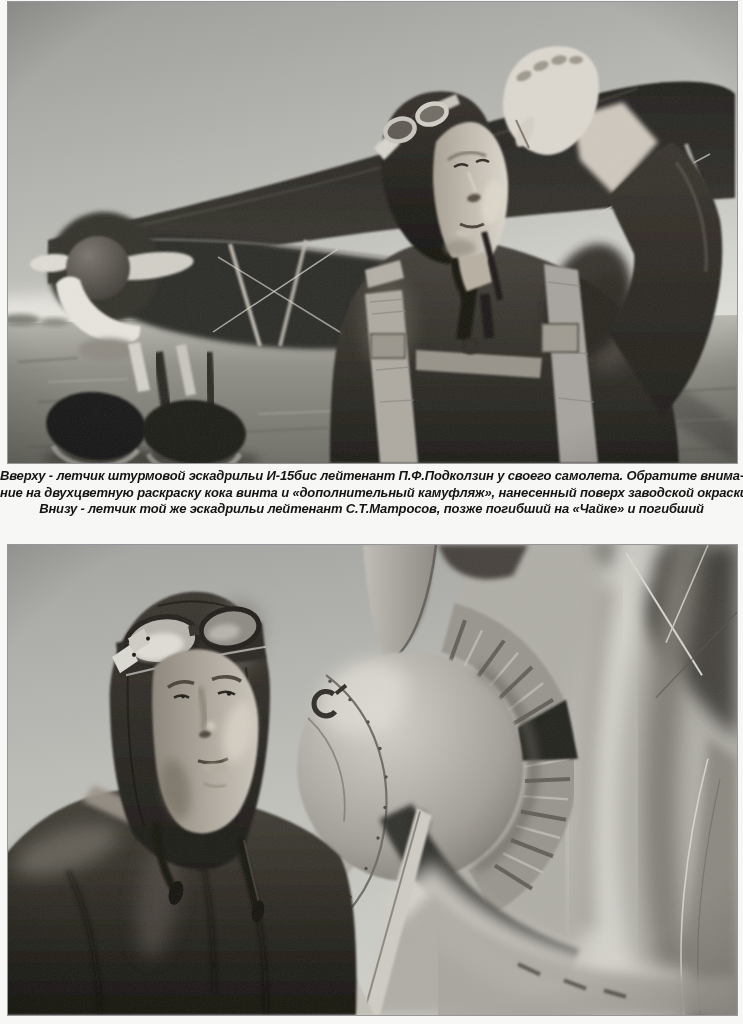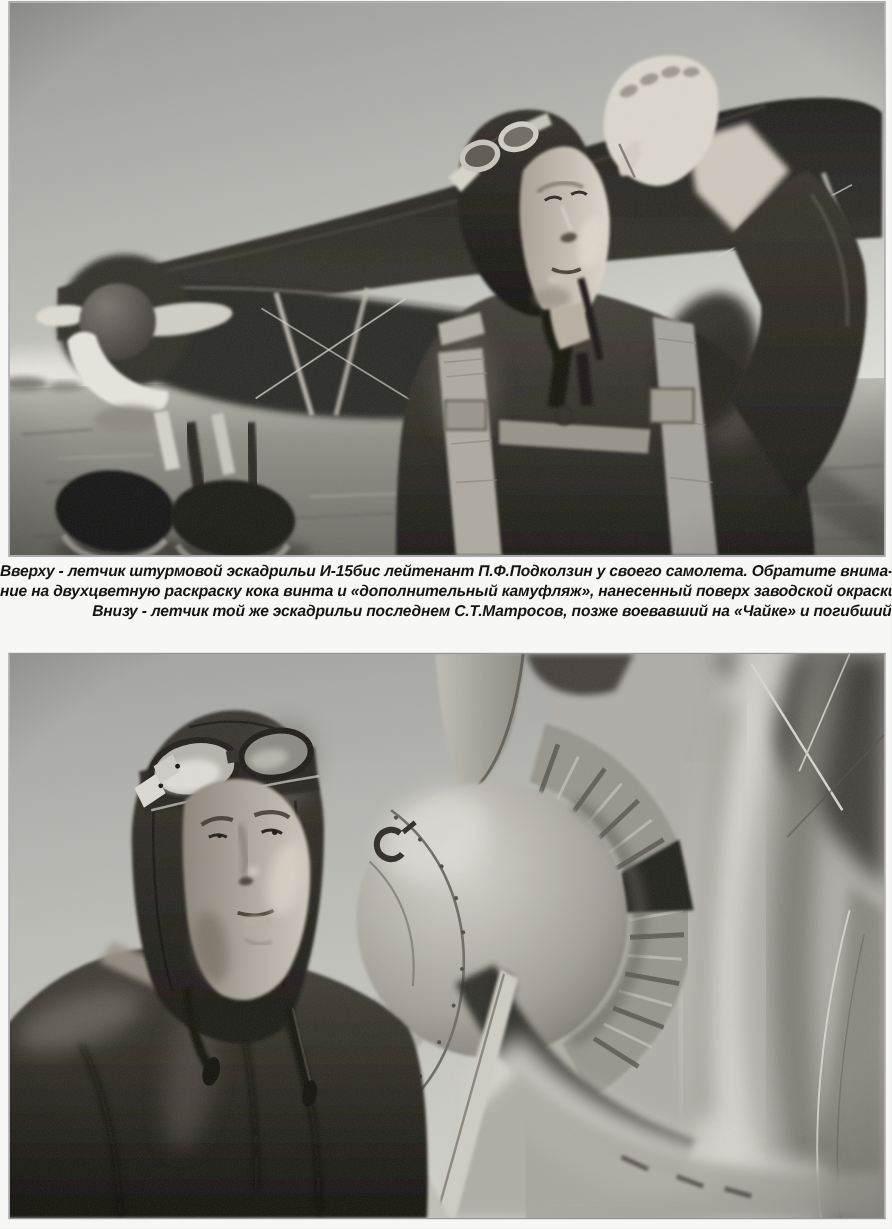--- a/index.html
+++ b/index.html
@@ -15,21 +15,21 @@
   .photo svg{display:block;width:100%;height:100%;}
   #photo-top{top:2px;height:461px;}
   #photo-bottom{top:545px;height:470px;}
   .caption{
     position:absolute;top:468px;left:0;width:743px;height:76px;
     text-align:center;color:#141414;
     font-family:"Liberation Sans", sans-serif;
     font-style:italic;font-weight:bold;
     font-size:13px;line-height:16.6px;letter-spacing:-0.15px;
   }
-  .cap-line{white-space:nowrap;text-align:right;}
+  .cap-line{white-space:nowrap;}
 </style>
 </head>
 <body>
 
 <div class="page">
 
   <figure class="photo" id="photo-top">
     <svg viewBox="0 0 729 461" preserveAspectRatio="none">
       <defs>
         <linearGradient id="t-sky" x1="0" y1="0" x2="0.35" y2="1">
@@ -216,21 +216,21 @@
       <path d="M476,230 C482,252 488,276 492,298" stroke="#1c1915" stroke-width="6" fill="none" filter="url(#t-b1)"></path>
 
       <rect x="0" y="0" width="729" height="461" fill="url(#t-vig)"></rect>
       <rect x="0" y="0" width="729" height="461" filter="url(#t-grain)" opacity="0.16"></rect>
     </svg>
   </figure>
 
   <div class="caption">
     <div class="cap-line">Вверху - летчик штурмовой эскадрильи И-15бис лейтенант П.Ф.Подколзин у своего самолета. Обратите внима-</div>
     <div class="cap-line">ние на двухцветную раскраску кока винта и «дополнительный камуфляж», нанесенный  поверх заводской окраски.</div>
-    <div class="cap-line">Внизу - летчик той же эскадрильи последнем С.Т.Матросов, позже воевавший на «Чайке» и погибший</div>
+    <div class="cap-line">Внизу - летчик той же эскадрильи лейтенант С.Т.Матросов, позже погибший на «Чайке» и погибший</div>
   </div>
 
   <figure class="photo" id="photo-bottom">
     <svg viewBox="0 0 729 462" preserveAspectRatio="none">
       <defs>
         <linearGradient id="b-sky" x1="0" y1="0" x2="0.2" y2="1">
           <stop offset="0" stop-color="#a3a3a0"></stop>
             <stop offset="0.5" stop-color="#bdbdb8"></stop>
             <stop offset="1" stop-color="#d0d0ca"></stop>
         </linearGradient>

